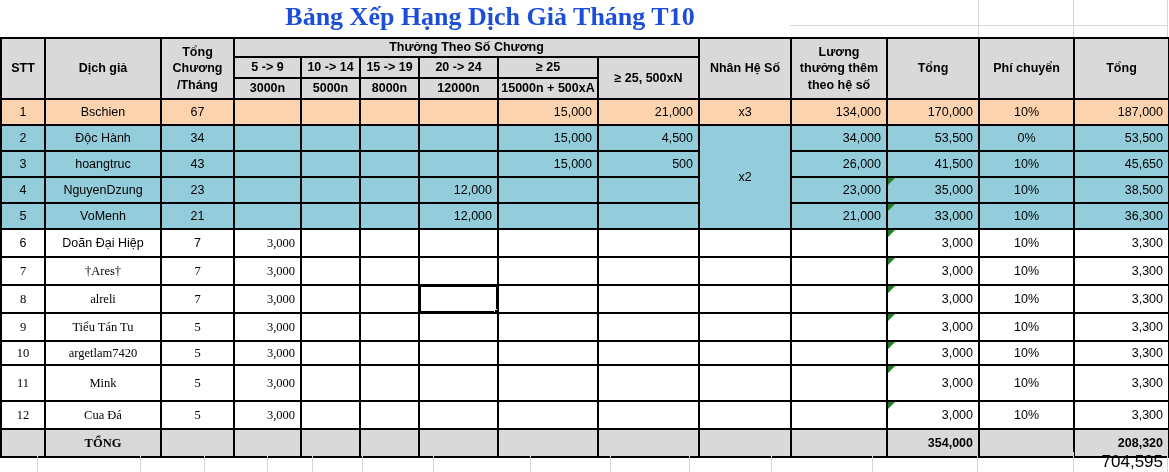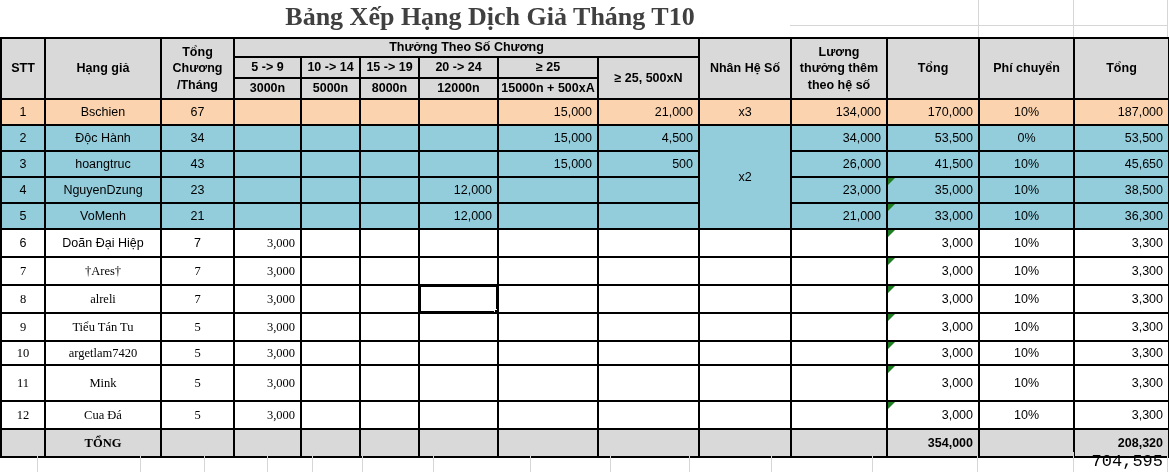--- a/index.html
+++ b/index.html
@@ -8,21 +8,21 @@
     font-family:"Liberation Sans",sans-serif;
   }
   
   .gl{position:absolute;background:#d6d6d6;}
   .gl.v{width:1px;}
   .gl.h{height:1px;}
 
   #title{
     position:absolute;top:2px;left:0;width:980px;text-align:center;
     font-family:"Liberation Serif",serif;font-weight:bold;font-size:26px;
-    color:#404040;letter-spacing:0px;white-space:nowrap;
+    color:#1d4ed8;letter-spacing:0px;white-space:nowrap;
   }
 
   table#sheet{
     position:absolute;top:37px;left:0;width:1168px;
     border-collapse:collapse;table-layout:fixed;background:#fff;
   }
   #sheet td,#sheet th{
     border:2px solid #000;padding:0 5px;font-size:12.5px;color:#000;
     overflow:hidden;white-space:nowrap;vertical-align:middle;
   }
@@ -56,21 +56,21 @@
   .sel-overlay::after{
     content:"";position:absolute;inset:1px;border:1px solid #000;
   }
   .fill-handle{
     position:absolute;right:-4px;bottom:-4px;width:5px;height:5px;
     background:#000;border:1px solid #fff;z-index:6;
   }
 
   #grand-total{
     position:absolute;top:452px;left:1073px;width:90px;height:20px;
-    text-align:right;font-family:Liberation Mono, monospace;font-size:17px;color:#000;
+    text-align:right;font-family:Liberation Sans, sans-serif;font-size:17px;color:#000;
     line-height:20px;
   }
 </style>
 </head>
 <body>
 
 <div class="gl v" style="left:978px;top:0;height:37px;"></div>
 <div class="gl v" style="left:1073px;top:0;height:37px;"></div>
 <div class="gl v" style="left:1167px;top:0;height:37px;"></div>
 <div class="gl h" style="left:790px;top:25px;width:378px;"></div>
@@ -90,21 +90,21 @@
       <col style="width: 101px;">
       <col style="width: 92px;">
       <col style="width: 96px;">
       <col style="width: 92px;">
       <col style="width: 95px;">
       <col style="width: 95px;">
     </colgroup>
   <thead id="thead">
       <tr style="height: 19px;">
         <th rowspan="3">STT</th>
-        <th rowspan="3">Hạng giả</th>
+        <th rowspan="3">Dịch giả</th>
         <th rowspan="3">Tổng
 Chương
 /Tháng</th>
         <th rowspan="1" colspan="6">Thưởng Theo Số Chương</th>
         <th rowspan="3">Nhân Hệ Số</th>
         <th rowspan="3">Lương
 thưởng thêm
 theo hệ số</th>
         <th rowspan="3">Tổng</th>
         <th rowspan="3">Phí chuyển</th>

